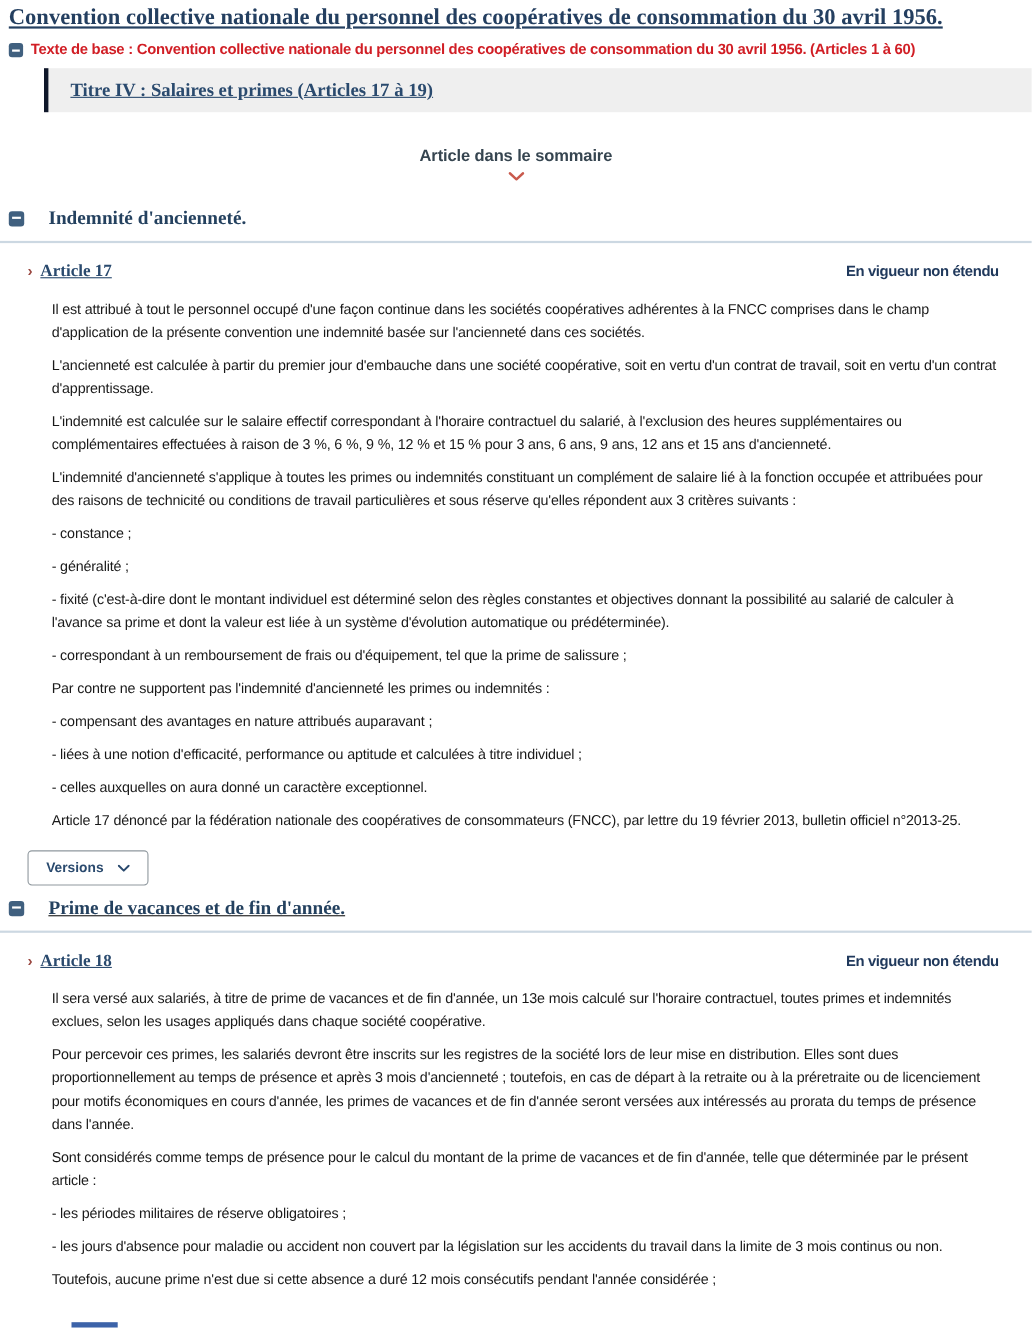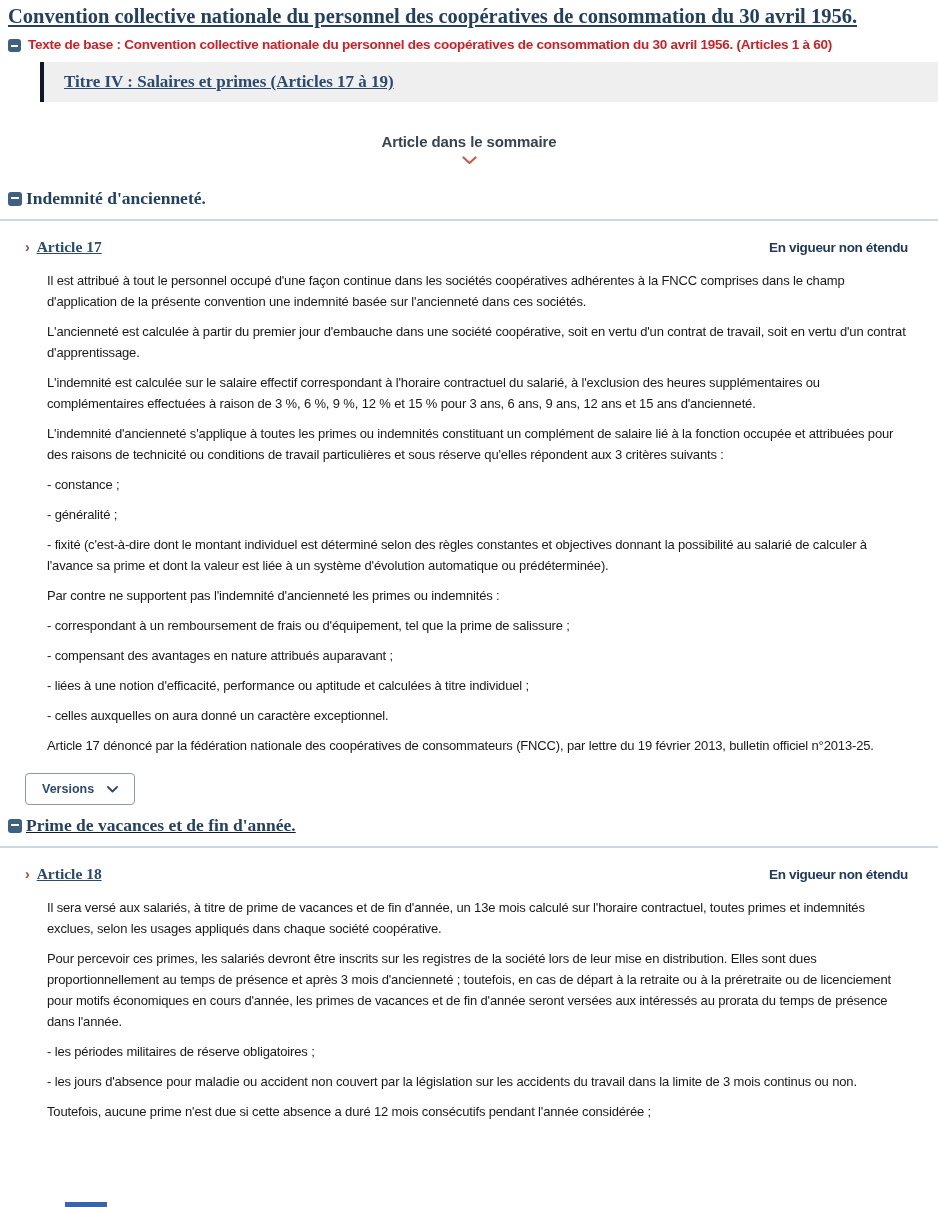--- a/index.html
+++ b/index.html
@@ -38,21 +38,21 @@
     color:#2a4a6e;text-decoration:underline;
   }
   
   .sommaire{ text-align:center;margin-top:31px; }
   .sommaire-label{
     font-size:15px;font-weight:bold;color:#364550;letter-spacing:-0.1px;
   }
   .sommaire-chevron{display:block;margin:5px auto 0 auto;}
   
   .section-head{
-    display:flex;align-items:center;gap:4px;
+    display:flex;align-items:center;gap:22px;
     padding:0 8px 10px 8px;border-bottom:2px solid #ccd8e2;
   }
   .section-head.first{margin-top:23px;}
   .section-head.second{margin-top:10px;text-decoration:underline;}
   .section-title{
     margin:0;font-family:"Liberation Serif",serif;
     font-size:17.5px;font-weight:bold;color:#24415f;
   }
   
   .article-row{
@@ -130,22 +130,22 @@
 </div>
 
 <div class="article-body">
   <p>Il est attribué à tout le personnel occupé d'une façon continue dans les sociétés coopératives adhérentes à la FNCC comprises dans le champ d'application de la présente convention une indemnité basée sur l'ancienneté dans ces sociétés.</p>
   <p>L'ancienneté est calculée à partir du premier jour d'embauche dans une société coopérative, soit en vertu d'un contrat de travail, soit en vertu d'un contrat d'apprentissage.</p>
   <p>L'indemnité est calculée sur le salaire effectif correspondant à l'horaire contractuel du salarié, à l'exclusion des heures supplémentaires ou complémentaires effectuées à raison de 3 %, 6 %, 9 %, 12 % et 15 % pour 3 ans, 6 ans, 9 ans, 12 ans et 15 ans d'ancienneté.</p>
   <p>L'indemnité d'ancienneté s'applique à toutes les primes ou indemnités constituant un complément de salaire lié à la fonction occupée et attribuées pour des raisons de technicité ou conditions de travail particulières et sous réserve qu'elles répondent aux 3 critères suivants :</p>
   <p>- constance ;</p>
   <p>- généralité ;</p>
   <p>- fixité (c'est-à-dire dont le montant individuel est déterminé selon des règles constantes et objectives donnant la possibilité au salarié de calculer à l'avance sa prime et dont la valeur est liée à un système d'évolution automatique ou prédéterminée).</p>
+  <p>- correspondant à un remboursement de frais ou d'équipement, tel que la prime de salissure ;</p>
   <p>Par contre ne supportent pas l'indemnité d'ancienneté les primes ou indemnités :</p>
-  <p>- correspondant à un remboursement de frais ou d'équipement, tel que la prime de salissure ;</p>
   <p>- compensant des avantages en nature attribués auparavant ;</p>
   <p>- liées à une notion d'efficacité, performance ou aptitude et calculées à titre individuel ;</p>
   <p>- celles auxquelles on aura donné un caractère exceptionnel.</p>
   <p>Article 17 dénoncé par la fédération nationale des coopératives de consommateurs (FNCC), par lettre du 19 février 2013, bulletin officiel n°2013-25.</p>
 </div>
 
 <button class="versions-btn">
   <span>Versions</span>
   <svg width="11" height="7" viewBox="0 0 11 7">
     <polyline points="1,1 5.5,5.5 10,1" fill="none" stroke="#2a4a6e" stroke-width="1.8" stroke-linecap="round" stroke-linejoin="round"></polyline>
@@ -162,20 +162,21 @@
   <span class="article-left">
     <span class="article-chevron">›</span>
     <a class="article-link">Article 18</a>
   </span>
   <span class="article-status">En vigueur non étendu</span>
 </div>
 
 <div class="article-body">
   <p>Il sera versé aux salariés, à titre de prime de vacances et de fin d'année, un 13e mois calculé sur l'horaire contractuel, toutes primes et indemnités exclues, selon les usages appliqués dans chaque société coopérative.</p>
   <p>Pour percevoir ces primes, les salariés devront être inscrits sur les registres de la société lors de leur mise en distribution. Elles sont dues proportionnellement au temps de présence et après 3 mois d'ancienneté ; toutefois, en cas de départ à la retraite ou à la préretraite ou de licenciement pour motifs économiques en cours d'année, les primes de vacances et de fin d'année seront versées aux intéressés au prorata du temps de présence dans l'année.</p>
+  <p>Sont considérés comme temps de présence pour le calcul du montant de la prime de vacances et de fin d'année, telle que déterminée par le présent article :</p>
   <p>- les périodes militaires de réserve obligatoires ;</p>
   <p>- les jours d'absence pour maladie ou accident non couvert par la législation sur les accidents du travail dans la limite de 3 mois continus ou non.</p>
   <p>Toutefois, aucune prime n'est due si cette absence a duré 12 mois consécutifs pendant l'année considérée ;</p>
 
 </div>
 
 
 <div class="partial-bottom"></div>
 
 

